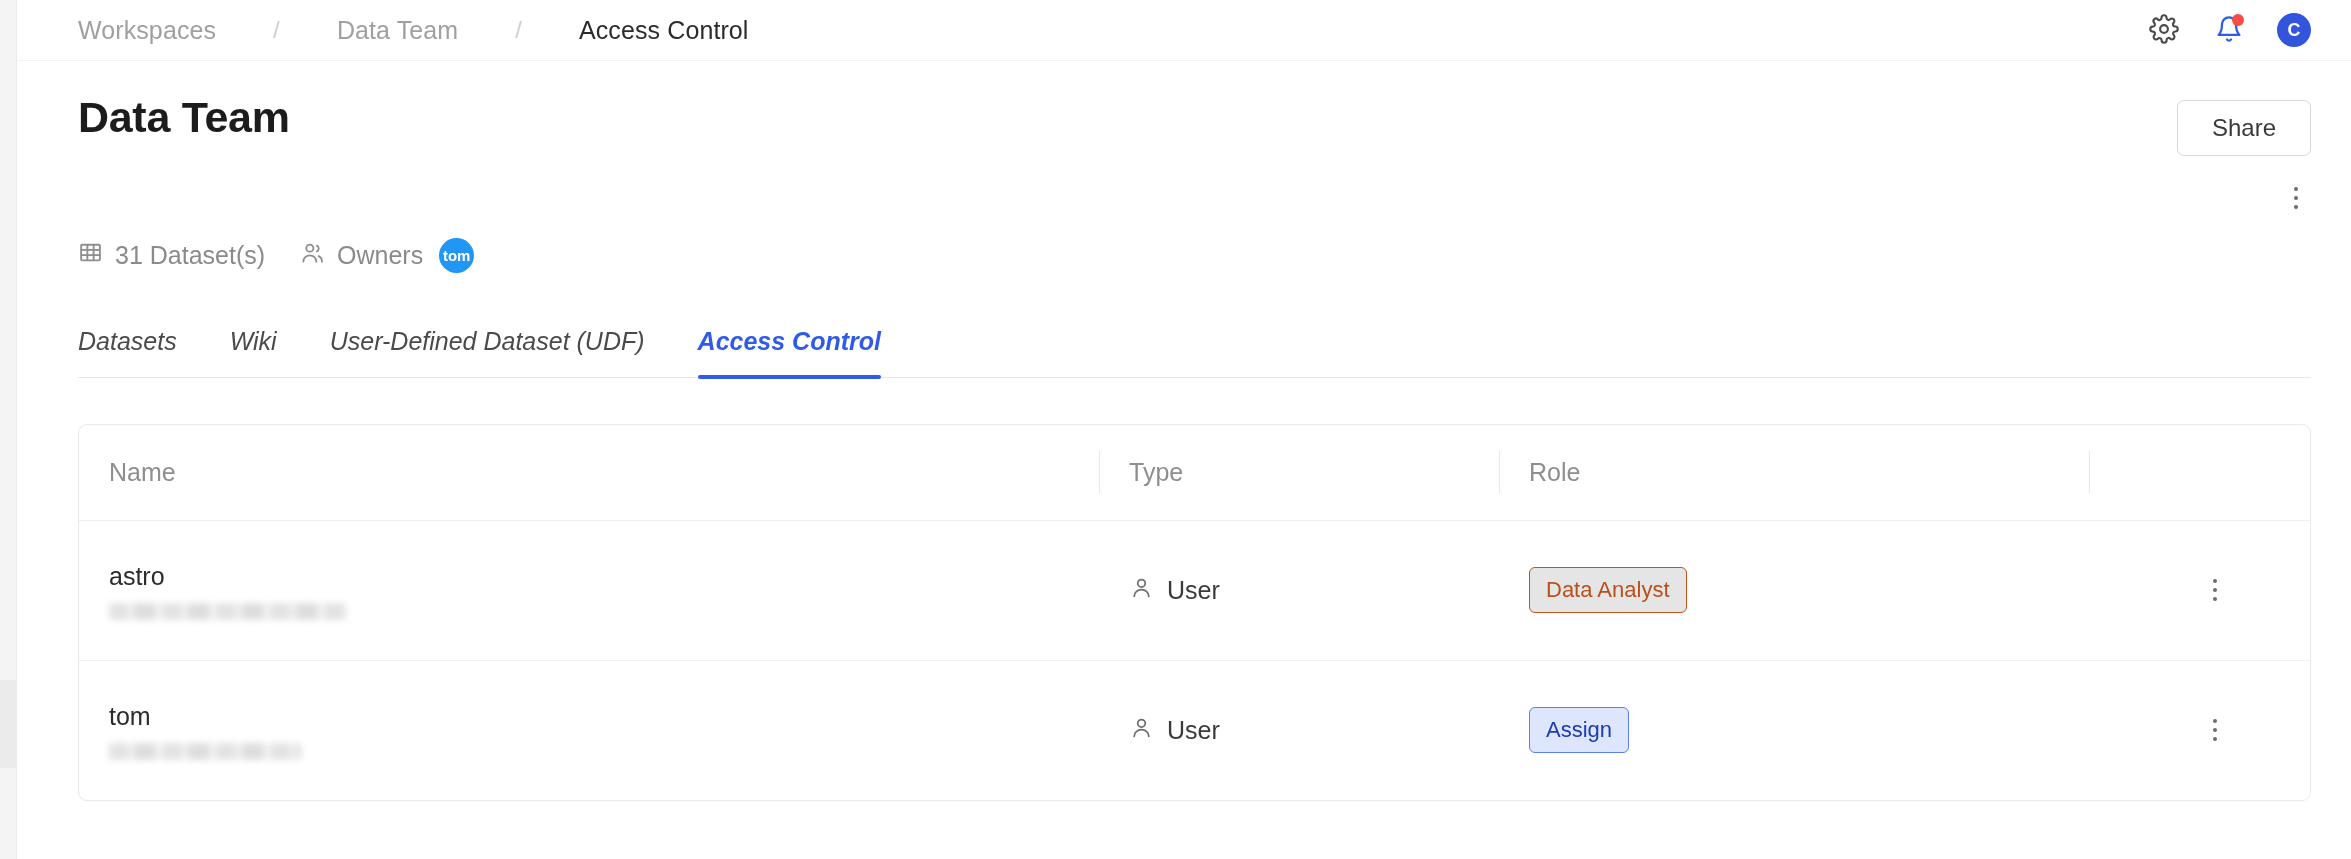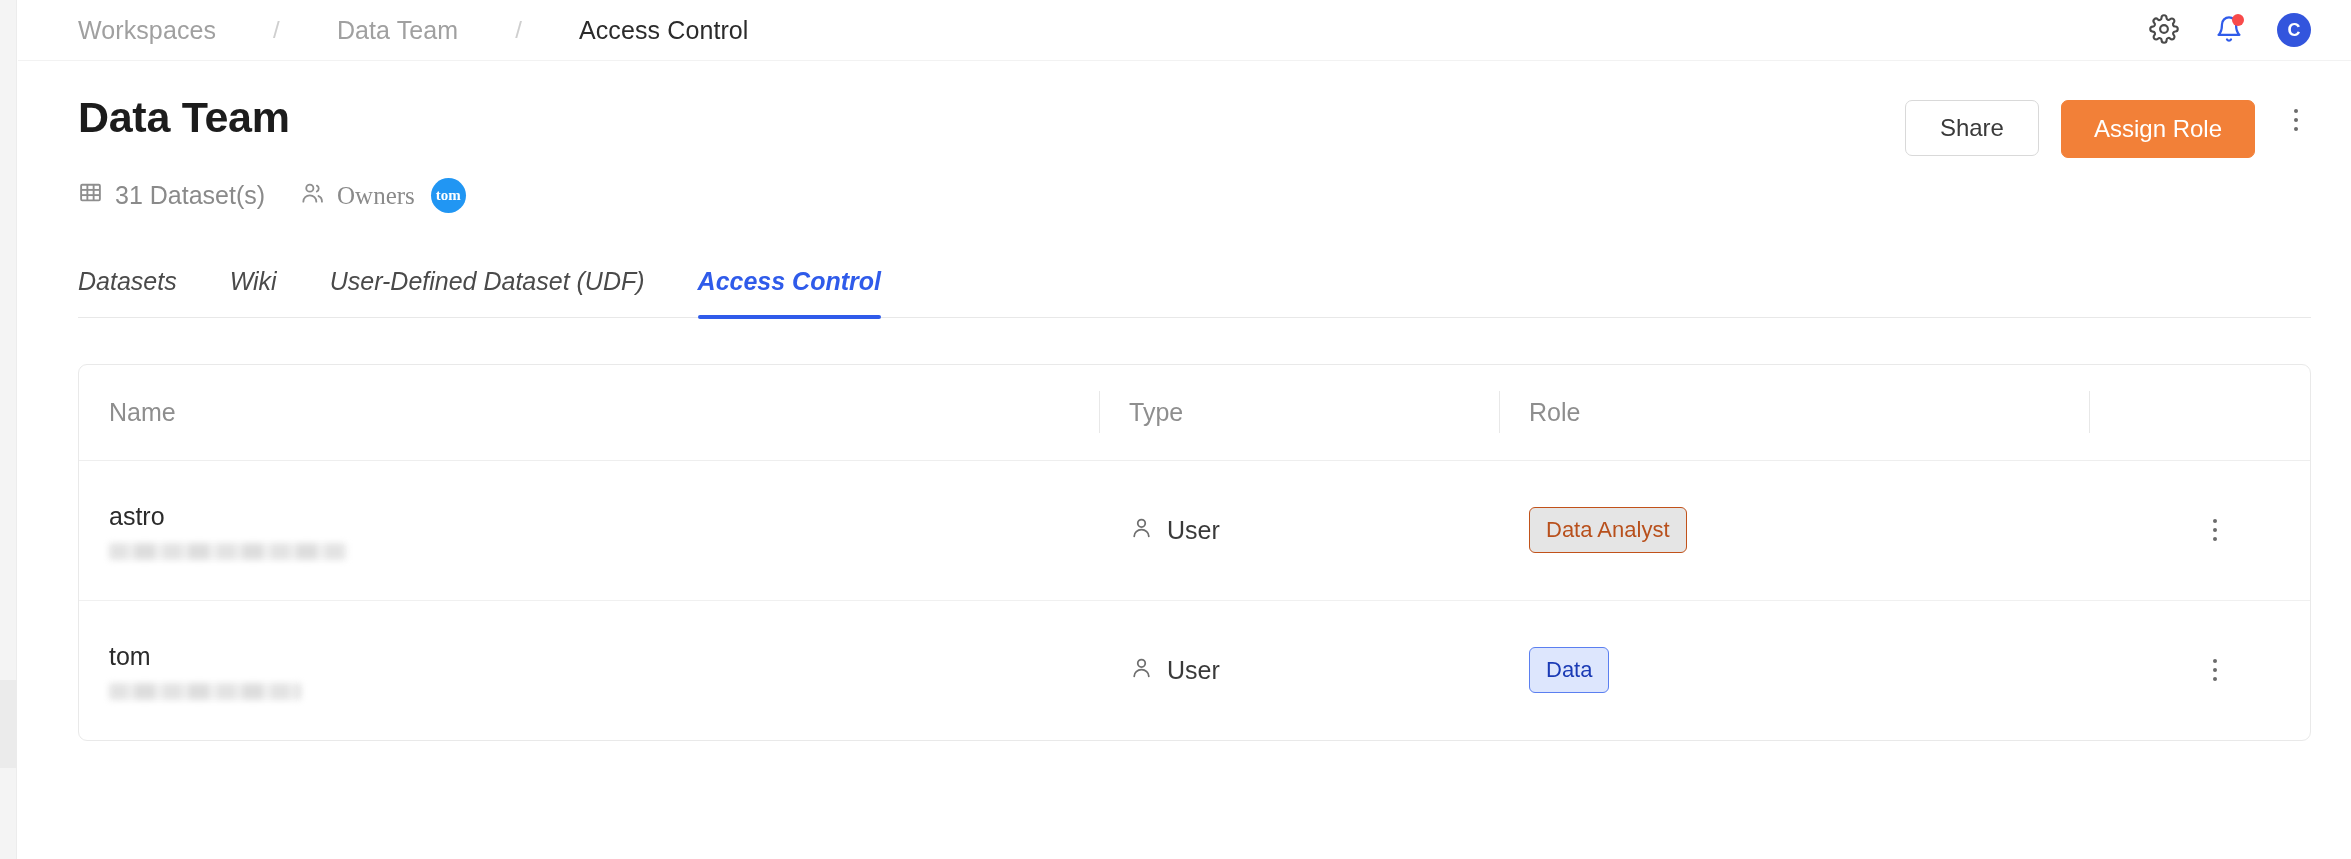--- a/index.html
+++ b/index.html
@@ -121,23 +121,24 @@
   .page-title {
     font-size: 43px;
     font-weight: bold;
     color: #1c1c1c;
     line-height: 1.05;
     letter-spacing: -0.3px;
   }
   .title-actions {
     margin-left: auto;
     display: flex;
-    align-items: flex-start;
+    align-items: flex-end;
     gap: 22px;
     padding-top: 5px;
+    flex-direction: column;
   }
   .btn {
     font-family: "Liberation Sans", sans-serif;
     font-size: 24px;
     border-radius: 7px;
     cursor: pointer;
     white-space: nowrap;
   }
   .btn-share {
     background: #ffffff;
@@ -179,21 +180,21 @@
     margin-top: 20px;
     gap: 14px;
   }
   .meta-item {
     display: flex;
     align-items: center;
     gap: 12px;
     font-size: 25px;
     color: #8a8a8a;
   }
-  .meta-item + .meta-item { margin-left: 20px; font-family: Liberation Serif, serif; }
+  .meta-item + .meta-item { margin-left: 20px; }
   .avatar-sm {
     width: 35px;
     height: 35px;
     border-radius: 50%;
     background: #2196f3;
     color: #ffffff;
     font-size: 15px;
     font-weight: 600;
     display: flex;
     align-items: center;
@@ -414,21 +415,20 @@
       <div class="avatar-top">C</div>
     </div>
   </div>
 
   <div class="title-block">
     <div class="title-row">
       <h1 class="page-title">Data Team</h1>
 
       <div class="title-actions">
         <button class="btn btn-share">Share</button>
-        <button class="btn btn-assign">Assign Role</button>
         <button class="kebab">
           <i></i>
           <i></i>
           <i></i>
         </button>
       </div>
     </div>
 
     <div class="meta-row">
       <div class="meta-item">
@@ -524,21 +524,21 @@
               <span>
                 <svg width="25" height="25" viewBox="0 0 24 24" fill="none" stroke="#6e6e6e" stroke-width="1.7" stroke-linecap="round" stroke-linejoin="round">
                   <circle cx="12" cy="8" r="3.6"></circle>
                   <path d="M5 20.5c0-3.7 3.1-6.4 7-6.4s7 2.7 7 6.4"></path>
                 </svg>
               </span>
               <span>User</span>
             </div>
           </td>
           <td>
-            <span class="badge owner">Data</span>
+            <span class="badge owner">Assign</span>
           </td>
           <td class="cell-actions">
             <div class="wrap">
               <button class="row-kebab">
                 <i></i>
                 <i></i>
                 <i></i>
               </button>
             </div>
           </td>

